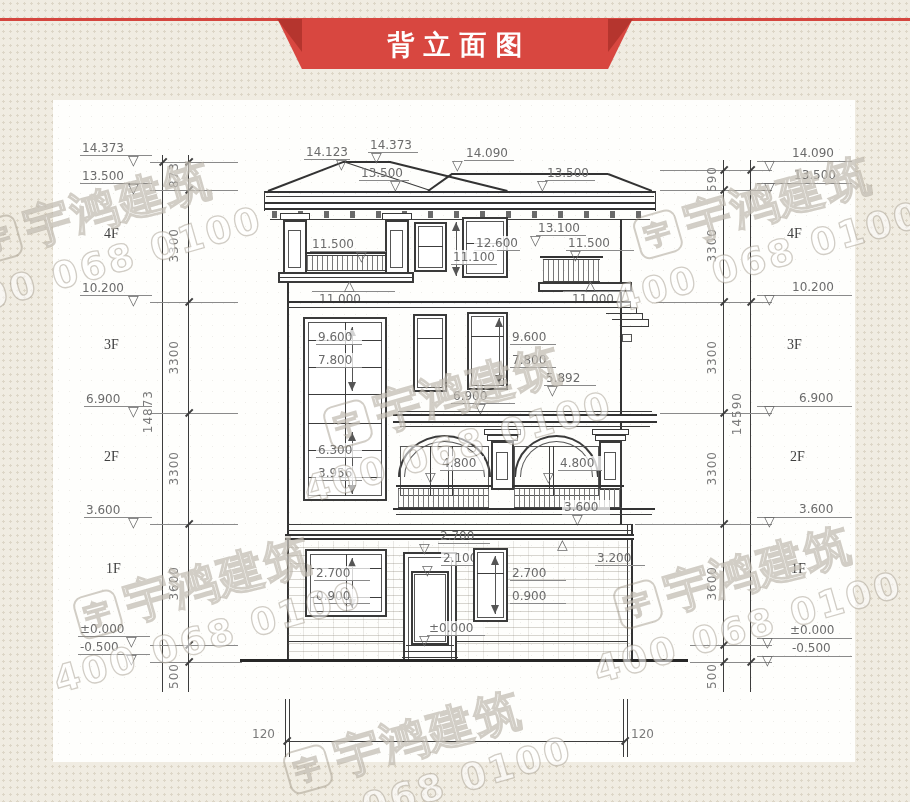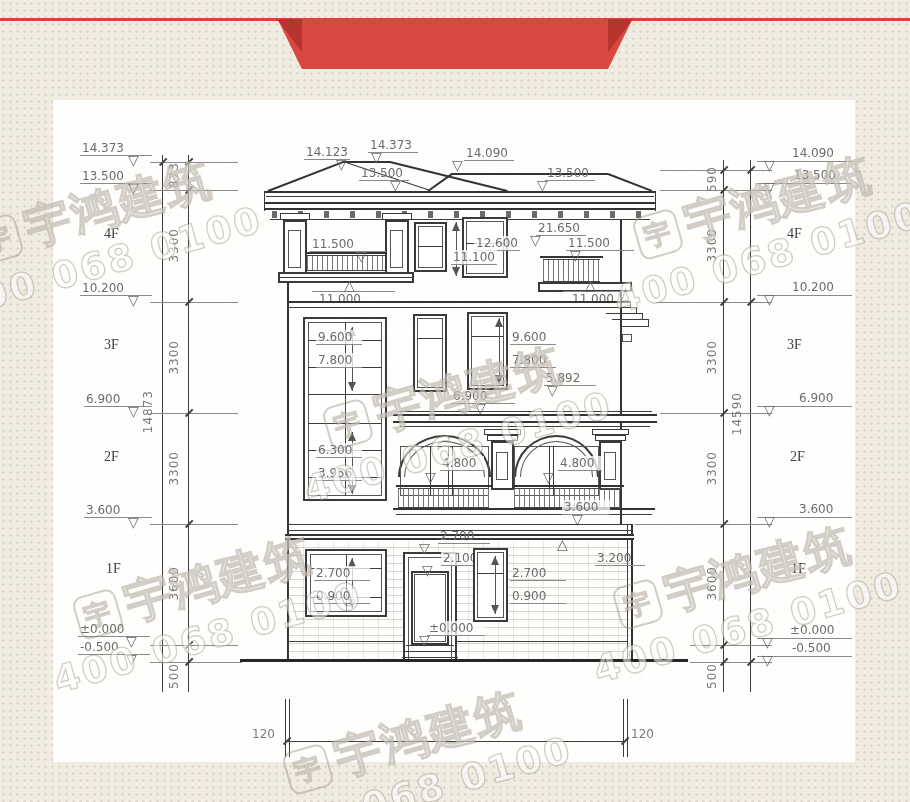--- a/index.html
+++ b/index.html
@@ -64,20 +64,21 @@
 </style>
 </head>
 <body>
 
 <div id="page">
 
   <div class="e" id="topline"></div>
   <div class="e" id="banner"></div>
   <div class="e fold" style="left:277px;top:19px;width:25px;height:33px;clip-path:polygon(0 0,100% 0,100% 100%)"></div>
   <div class="e fold" style="left:608px;top:19px;width:25px;height:33px;clip-path:polygon(0 0,100% 0,0 100%)"></div>
+  <div class="e" id="bannertext">背立面图</div>
 
   <div class="e" id="panel"></div>
 
   <div class="e wm" style="left:-60px;top:180px">
     <div class="row">
         <span class="logo">宇</span>
         <span class="brand">宇鸿建筑</span>
       </div>
     <div class="phone">400 068 0100</div>
   </div>
@@ -235,21 +236,21 @@
   <div class="e lvl" style="left:304px;top:145px;width:46px">14.123</div>
     <i class="e trid" style="left:336px;top:158px"></i>
   <div class="e lvl" style="left:368px;top:138px;width:50px">14.373</div>
     <i class="e trid" style="left:371px;top:151px"></i>
   <div class="e lvl" style="left:464px;top:146px;width:50px">14.090</div>
     <i class="e trid" style="left:452px;top:159px"></i>
   <div class="e lvl" style="left:359px;top:166px;width:50px">13.500</div>
     <i class="e trid" style="left:390px;top:179px"></i>
   <div class="e lvl" style="left:545px;top:166px;width:50px">13.500</div>
     <i class="e trid" style="left:537px;top:179px"></i>
-  <div class="e lvl" style="left:536px;top:221px;width:50px">21.650</div>
+  <div class="e lvl" style="left:536px;top:221px;width:50px">13.100</div>
     <i class="e trid" style="left:530px;top:234px"></i>
 
   <i class="e vl2" style="left:287px;top:219px;height:442px"></i>
   <i class="e vl2" style="left:620px;top:219px;height:306px"></i>
   <i class="e vl" style="left:627px;top:524px;height:137px"></i>
   <i class="e vl2" style="left:631px;top:524px;height:137px"></i>
 
   <div class="e" style="left:280px;top:213px;width:30px;height:7px;border:1.5px solid #3a3a3a;background:#fff"></div>
   <div class="e bx" style="left:283px;top:220px;width:24px;height:61px;background:#fff"></div>
   <div class="e bx1" style="left:288px;top:230px;width:13px;height:38px"></div>

